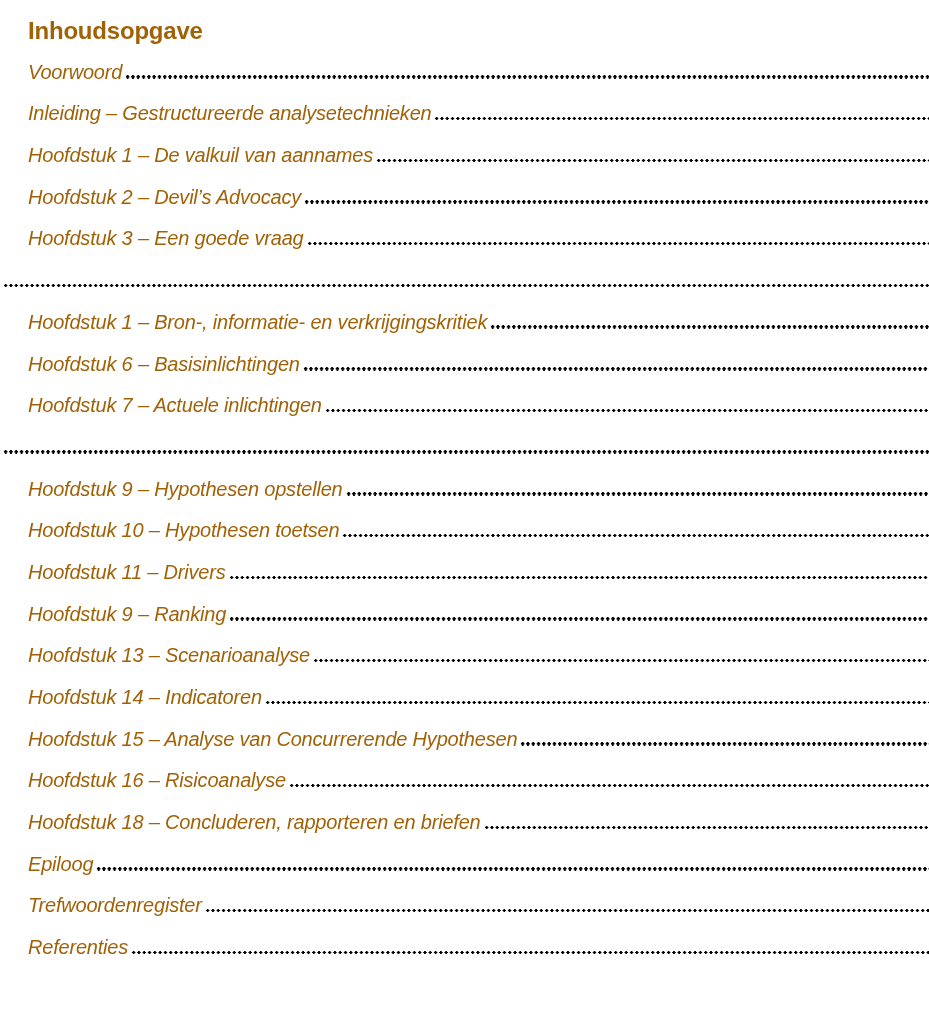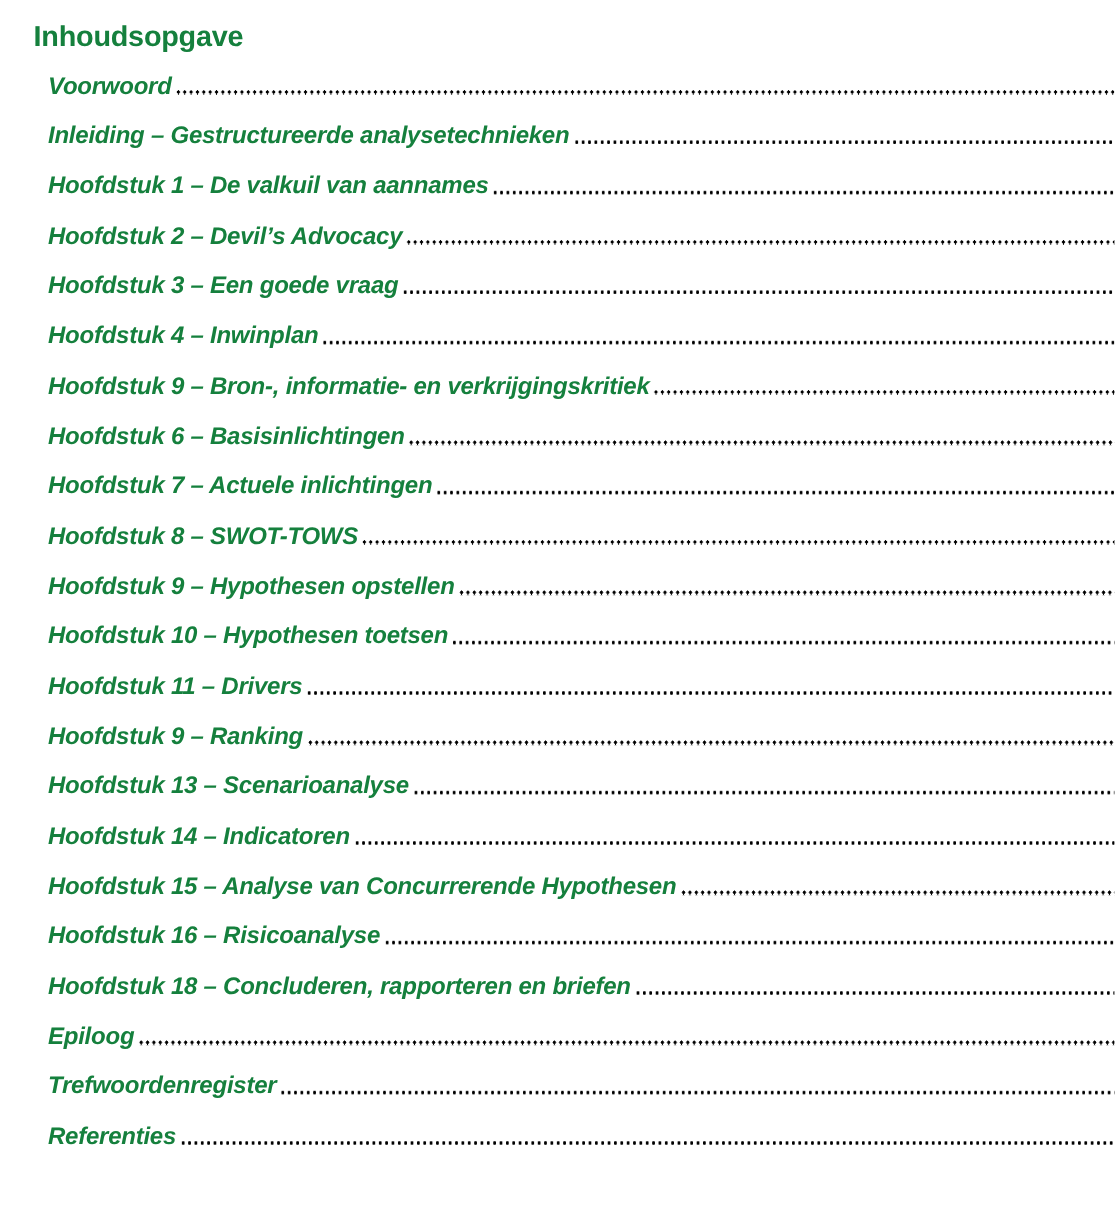--- a/index.html
+++ b/index.html
@@ -7,21 +7,21 @@
     padding: 0;
     background: #ffffff;
   }
   .page {
     position: relative;
     width: 929px;
     height: 1024px;
     background: #ffffff;
     overflow: hidden;
     font-family: "Liberation Sans", "DejaVu Sans", sans-serif;
-    color: #15803d;
+    color: #a16207;
     box-sizing: border-box;
     padding-top: 15px;
   }
   .doc-title {
     margin: 0 0 0 28px;
     font-size: 24px;
     font-weight: bold;
     font-style: normal;
     line-height: 31px;
     letter-spacing: -0.2px;
@@ -33,27 +33,26 @@
   .toc-row {
     display: flex;
     align-items: flex-end;
     height: 41.7px;
     overflow: hidden;
   }
   .toc-label {
     padding-left: 28px;
     padding-bottom: 5px;
     font-size: 20px;
-    font-weight: bold;
+    font-weight: normal;
     font-style: italic;
     line-height: 1.1;
     letter-spacing: -0.2px;
     white-space: nowrap;
     flex: 0 0 auto;
-    margin-left: 12px;
   }
   .toc-leader {
     flex: 1 1 auto;
     height: 3.4px;
     margin-bottom: 9px;
     margin-left: 3px;
     background-image: radial-gradient(circle, #000000 1.45px, transparent 1.55px);
     background-size: 5.3px 3.4px;
     background-repeat: repeat-x;
     background-position: left center;
@@ -85,41 +84,39 @@
     <span class="toc-label">Hoofdstuk 2 – Devil’s Advocacy</span>
     <span class="toc-leader"></span>
   </div>
 
   <div class="toc-row">
     <span class="toc-label">Hoofdstuk 3 – Een goede vraag</span>
     <span class="toc-leader"></span>
   </div>
 
   <div class="toc-row">
-    <span class="toc-label">Hoofdstuk 4 – Inwinplan</span>
     <span class="toc-leader"></span>
   </div>
 
   <div class="toc-row">
-    <span class="toc-label">Hoofdstuk 9 – Bron-, informatie- en verkrijgingskritiek</span>
+    <span class="toc-label">Hoofdstuk 1 – Bron-, informatie- en verkrijgingskritiek</span>
     <span class="toc-leader"></span>
   </div>
 
   <div class="toc-row">
     <span class="toc-label">Hoofdstuk 6 – Basisinlichtingen</span>
     <span class="toc-leader"></span>
   </div>
 
   <div class="toc-row">
     <span class="toc-label">Hoofdstuk 7 – Actuele inlichtingen</span>
     <span class="toc-leader"></span>
   </div>
 
   <div class="toc-row">
-    <span class="toc-label">Hoofdstuk 8 – SWOT-TOWS</span>
     <span class="toc-leader"></span>
   </div>
 
   <div class="toc-row">
     <span class="toc-label">Hoofdstuk 9 – Hypothesen opstellen</span>
     <span class="toc-leader"></span>
   </div>
 
   <div class="toc-row">
     <span class="toc-label">Hoofdstuk 10 – Hypothesen toetsen</span>

